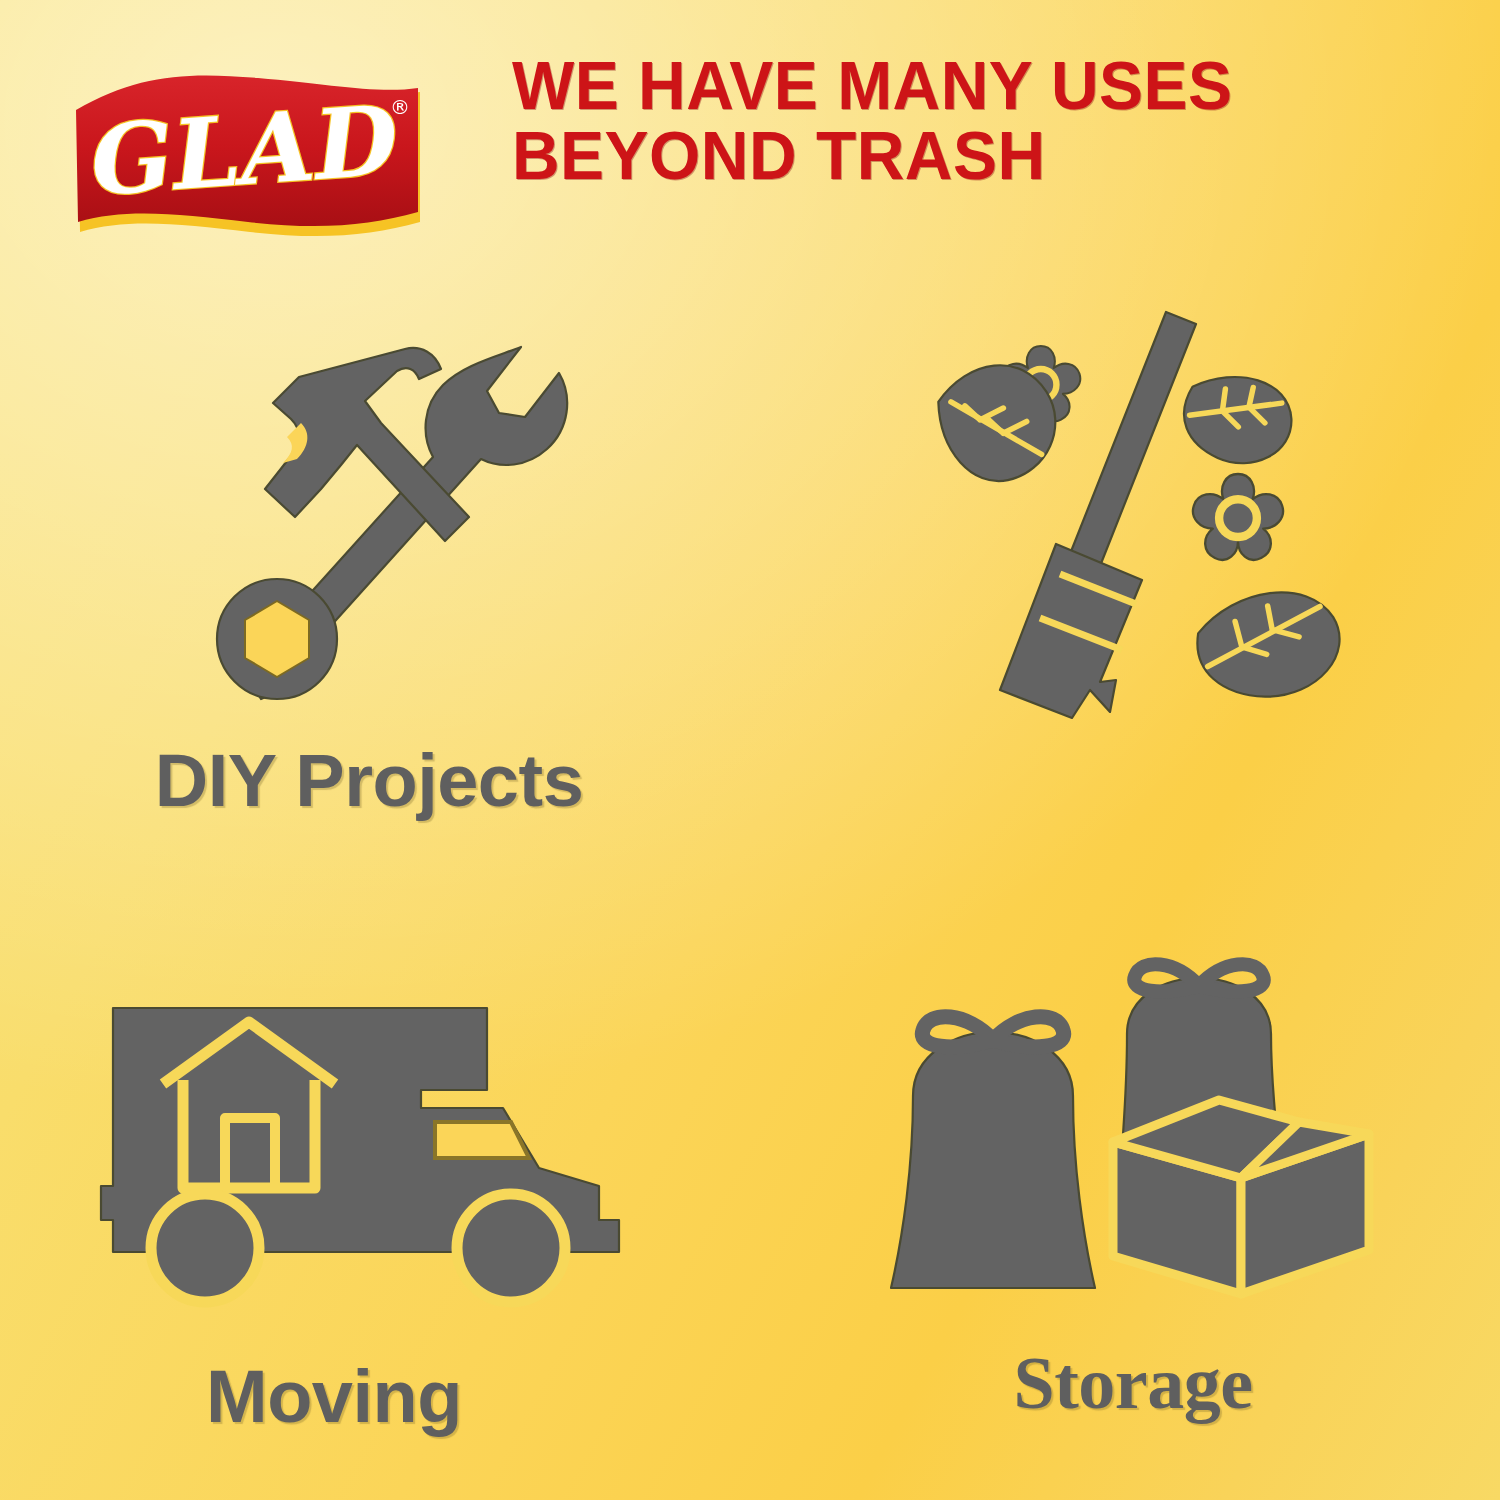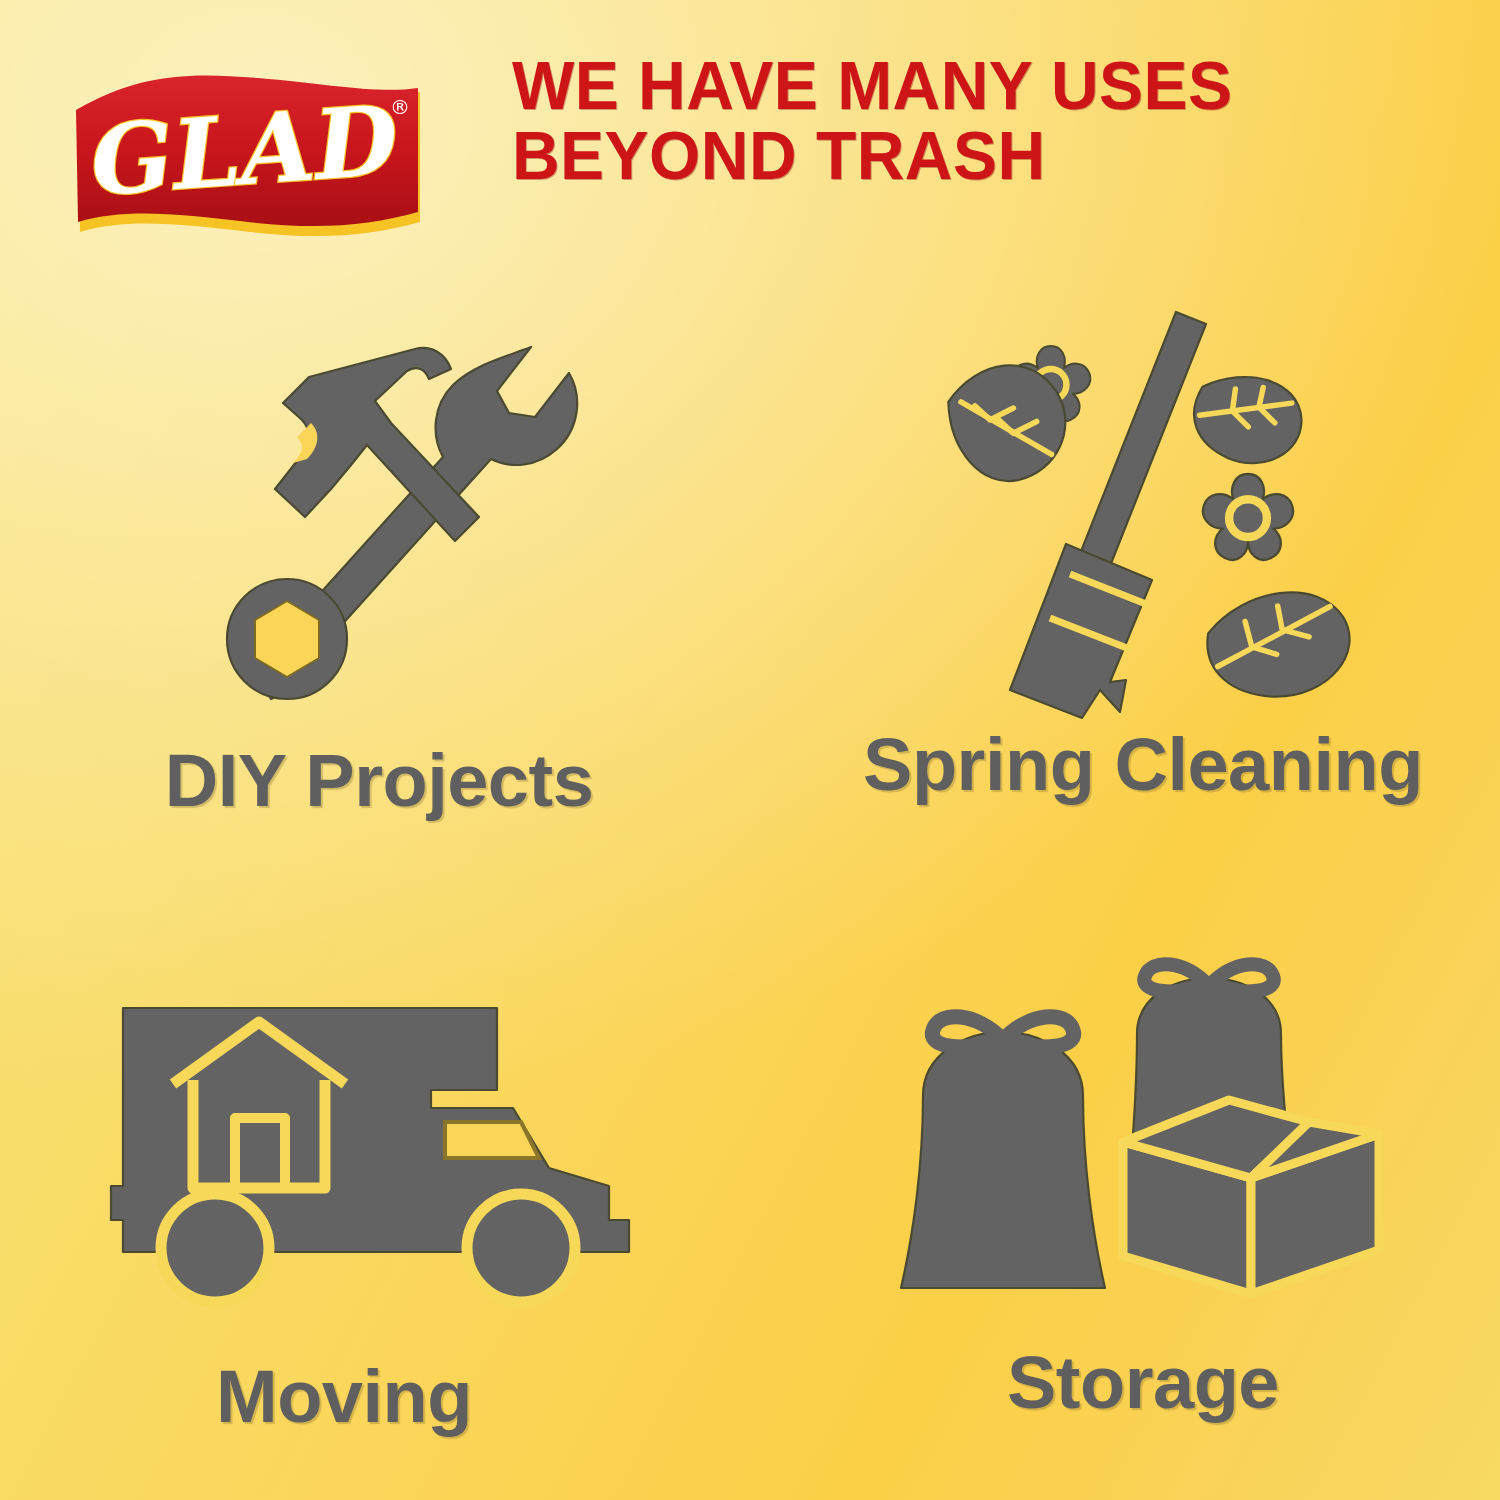--- a/index.html
+++ b/index.html
@@ -50,21 +50,21 @@
     transform: scaleX(0.97);
     transform-origin: left center;
     white-space: nowrap;
     text-shadow: 1px 1px 0 rgba(140,10,12,0.38);
   }
 
   
   .grid {
     position: absolute;
     top: 300px;
-    left: 14px;
+    left: 4px;
     width: 1228px;
     height: 1200px;
     display: grid;
     grid-template-columns: 750px 750px;
     grid-template-rows: 600px 600px;
   }
   .cell {
     position: relative;
     display: flex;
     flex-direction: column;
@@ -86,21 +86,21 @@
     font-size: 74px;
     line-height: 1;
     letter-spacing: -0.5px;
     text-shadow: 2px 2px 1px rgba(120,100,40,0.30);
     white-space: nowrap;
   }
   
   .cell-1 .cell-label { margin-left: -20px; }
   .cell-2 .cell-label { margin-left: 8px; }
   .cell-3 .cell-label { margin-left: -90px; }
-  .cell-4 .cell-label { margin-left: 8px; }
+  .cell-4 .cell-label { margin-left: 8px; font-family: Liberation Serif, serif; }
 
   .cell-1 .cell-art { margin-top: 14px; }
   .cell-2 .cell-art { margin-top: -2px; }
   .cell-3 .cell-art { margin-top: 30px; }
   .cell-4 .cell-art { margin-top: 16px; }
 
   .ico { fill: #636363; stroke: #4a4a32; stroke-width: 2.2; stroke-linejoin: round; }
   .cut { fill: #fbd558; stroke: #7d6a22; stroke-width: 2; stroke-linejoin: round; }
   .vein { stroke: #f7d859; stroke-width: 5.5; fill: none; stroke-linecap: round; }
 </style>
@@ -214,21 +214,20 @@
           </g>
 
           <g transform="translate(286,296) rotate(-6)">
             <path d="M4,40 C46,-2 118,-4 140,38 C158,76 116,116 64,110
                      C22,104 -6,78 4,40 Z" class="ico"></path>
             <path d="M10,74 L128,26" class="vein"></path>
             <path d="M46,58 L42,32 M46,58 L70,68 M78,44 L76,20 M78,44 L104,54" class="vein"></path>
           </g>
         </svg>
       </div>
-      <div class="cell-label">Spring Cleaning</div>
     </div>
 
     <div class="cell cell-3">
       <div class="cell-art">
         <svg width="560" height="330" viewBox="0 0 560 330">
           <g>
 
             <path d="M14,28 L388,28 L388,110 L322,110 L322,128
                      L404,128 L440,188 L500,206 L500,240 L520,240 L520,272
                      L14,272 L14,240 L2,240 L2,206 L14,206 Z" class="ico"></path>

